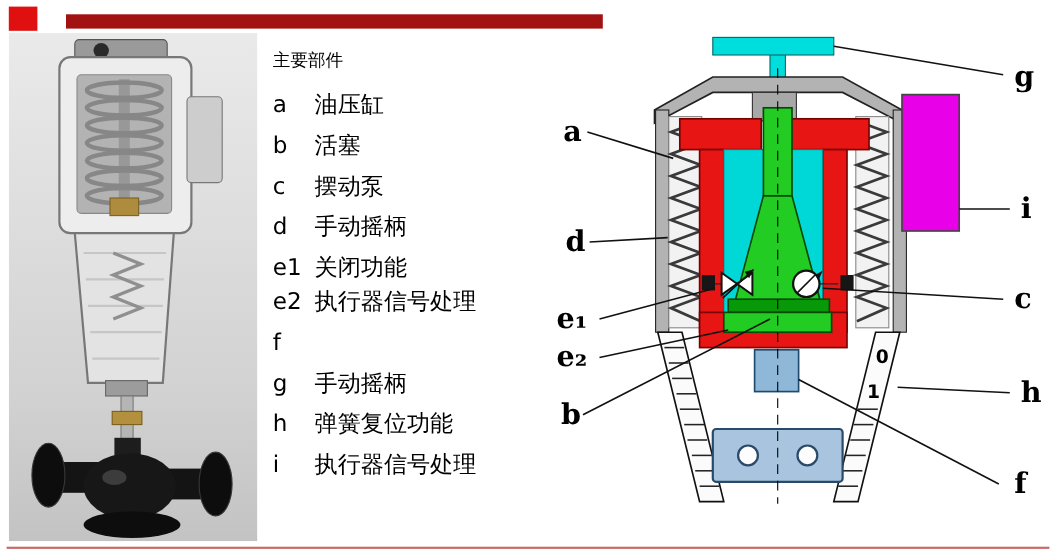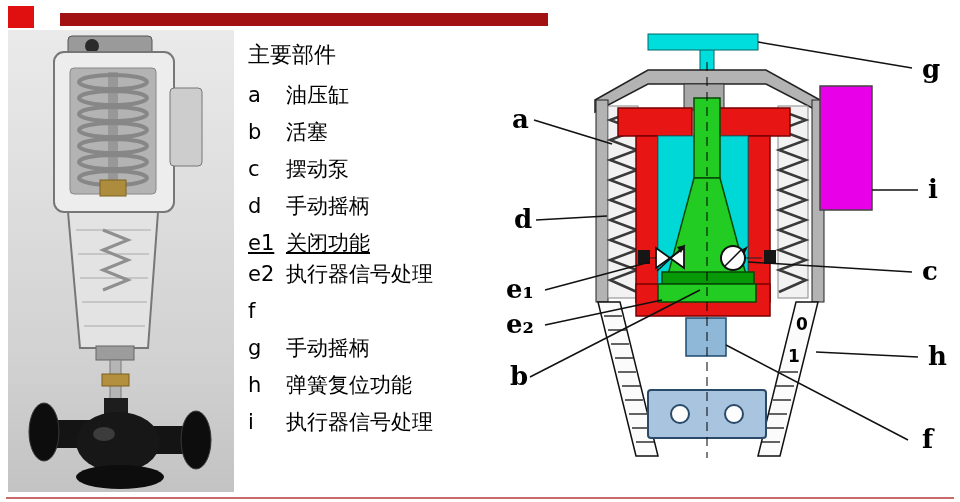--- a/index.html
+++ b/index.html
@@ -12,24 +12,24 @@
     color:#000;
   }
   .accent-square { position:absolute; left:8px; top:6px; width:26px; height:22px; background:#e01010; }
   .title-bar    { position:absolute; left:60px; top:13px; width:488px; height:13px; background:#a31212; }
   .bottom-line  { position:absolute; left:6px; right:6px; bottom:3px; height:2px; background:#c96a6a; }
 
   .photo { position:absolute; left:8px; top:30px; width:226px; height:462px; }
   .photo svg { display:block; width:100%; height:100%; }
 
   .parts { position:absolute; left:248px; top:42px; width:254px; }
-  .parts .title { font-size:22px; line-height:26px; margin-bottom:15px; }
+  .parts .title { font-size:16px; line-height:26px; margin-bottom:15px; }
   .parts .row { display:flex; font-size:21px; line-height:25px; margin-bottom:12px; }
   .parts .row .key { width:38px; flex:none; }
-  .parts .row.tight { margin-bottom:6px;text-decoration:underline; }
+  .parts .row.tight { margin-bottom:6px; }
 
   .diagram { position:absolute; left:500px; top:28px; width:460px; height:446px; }
   .diagram svg { display:block; width:100%; height:100%; }
 
   .callout { font-family:"DejaVu Serif","Liberation Serif",serif; font-weight:bold; font-size:26px; }
   .scale-num { font-family:"DejaVu Sans",sans-serif; font-weight:bold; font-size:17px; }
   .leader { stroke:#111; stroke-width:1.5; }
   .tick { stroke:#222; stroke-width:1.4; }
 </style>
 </head>

